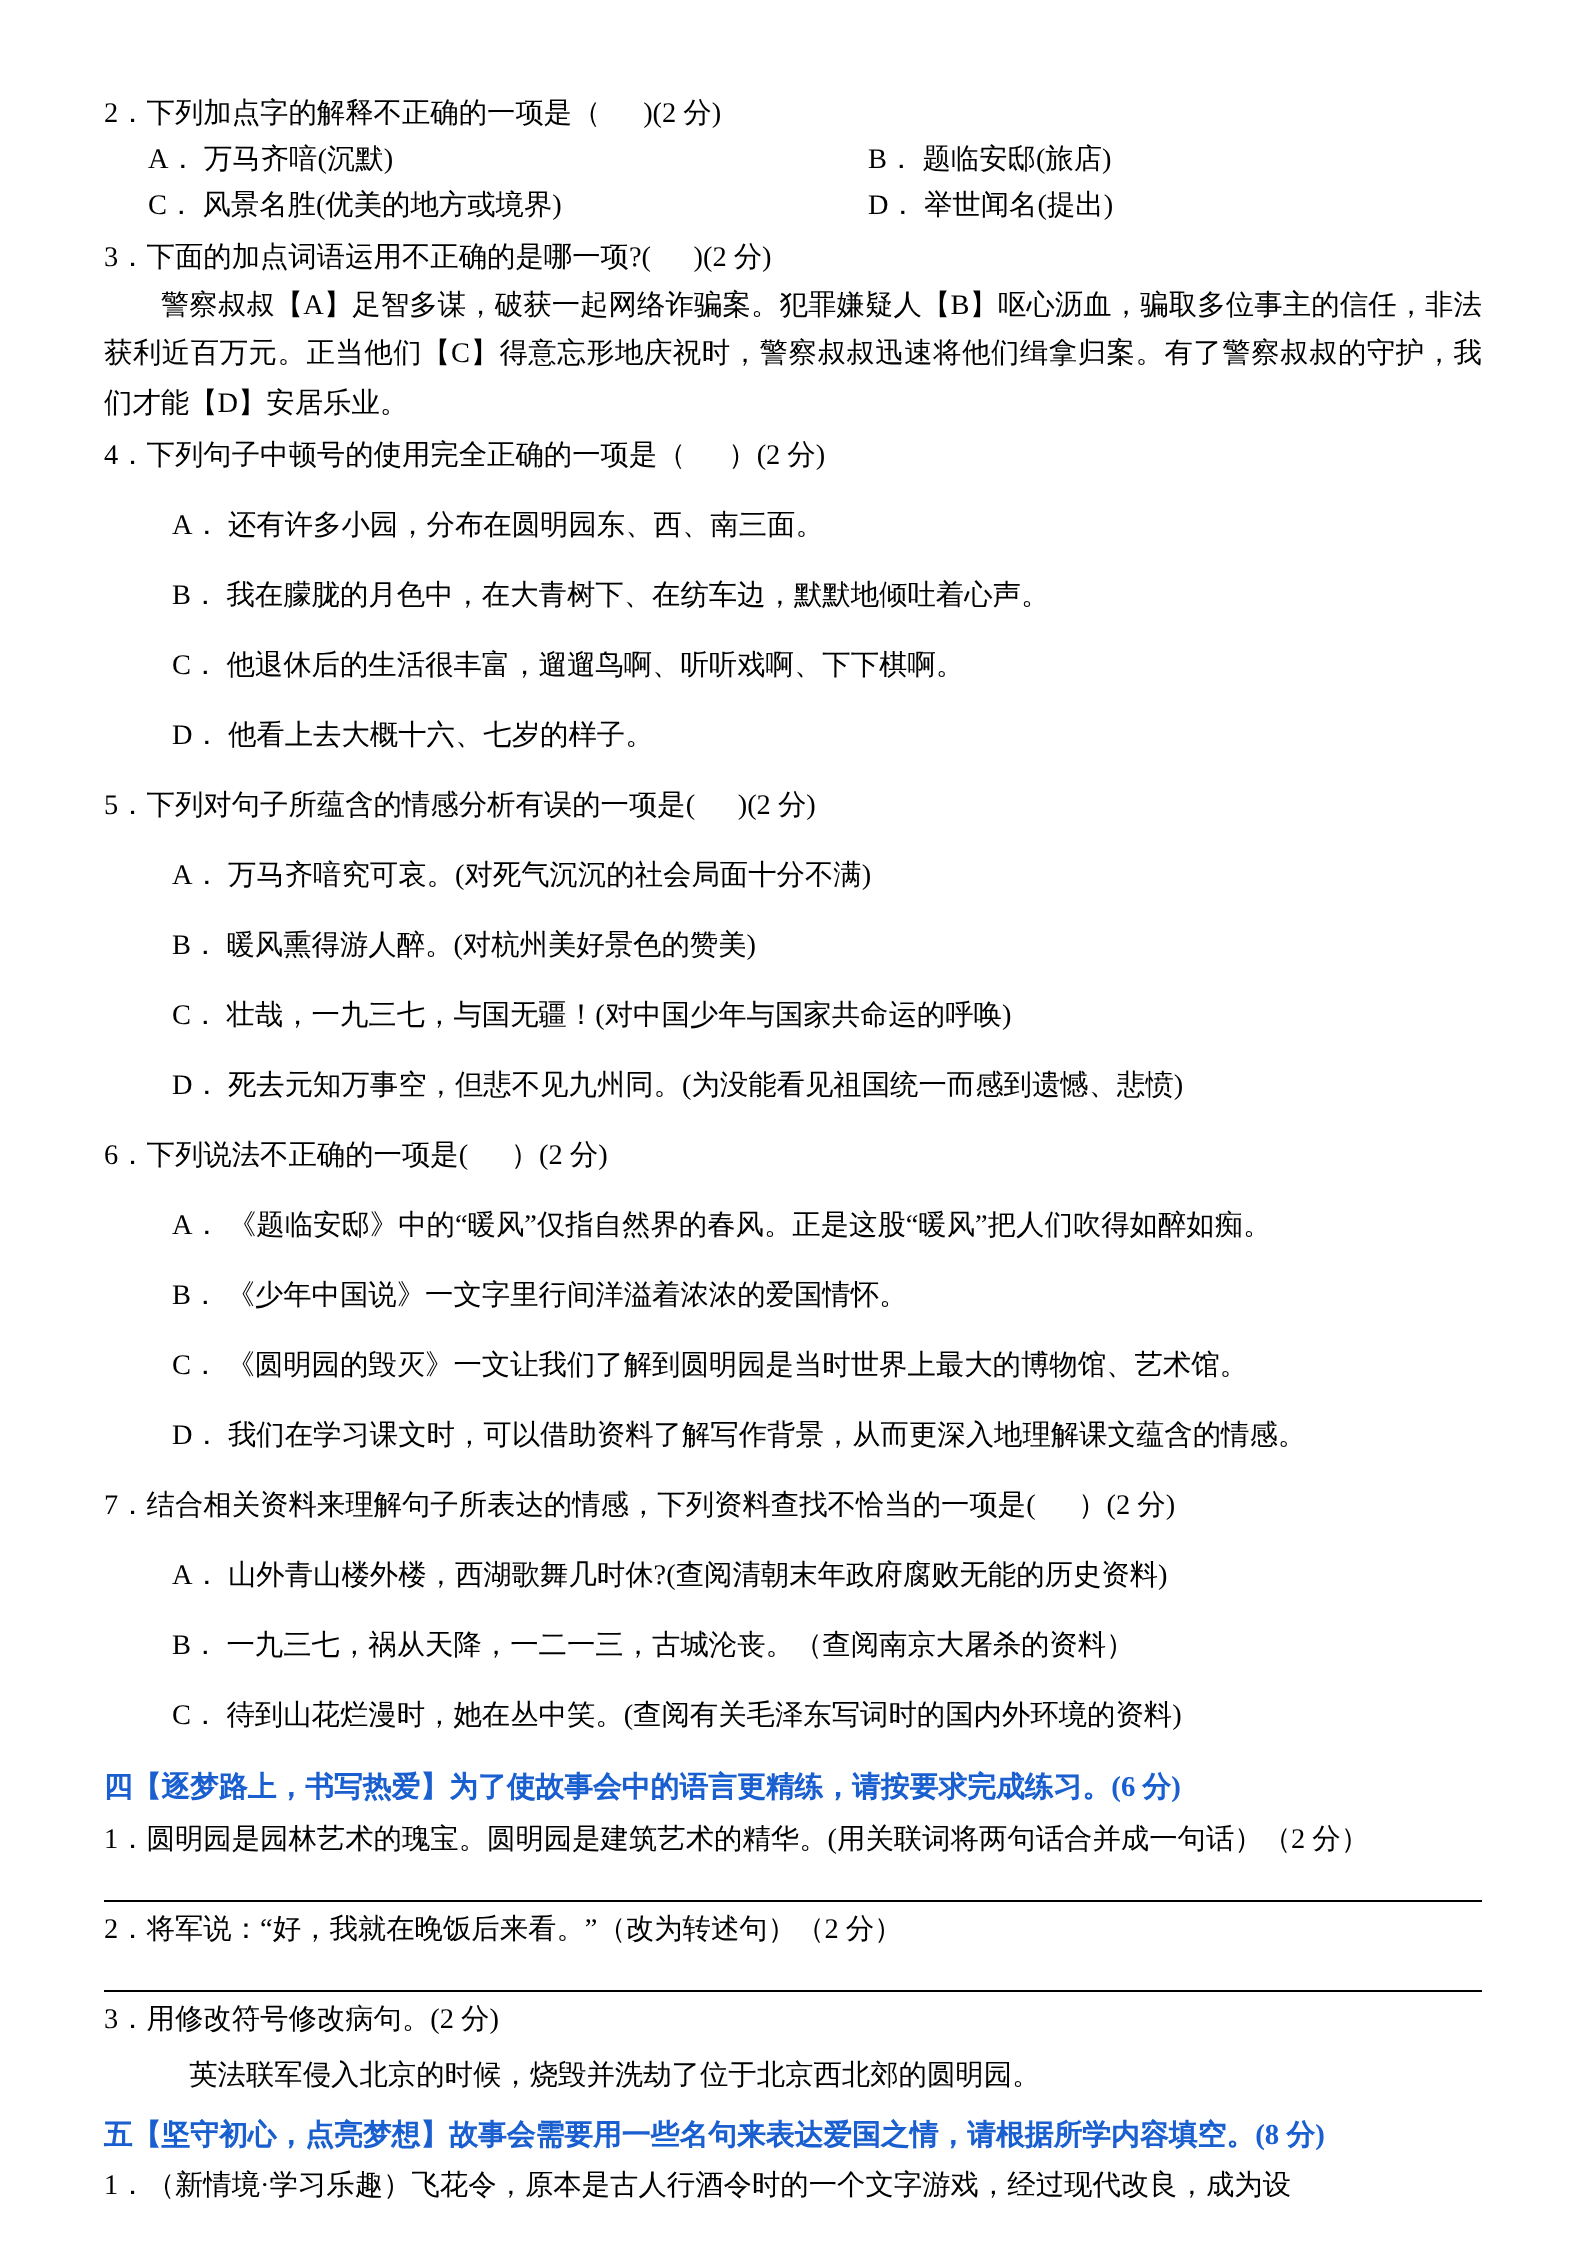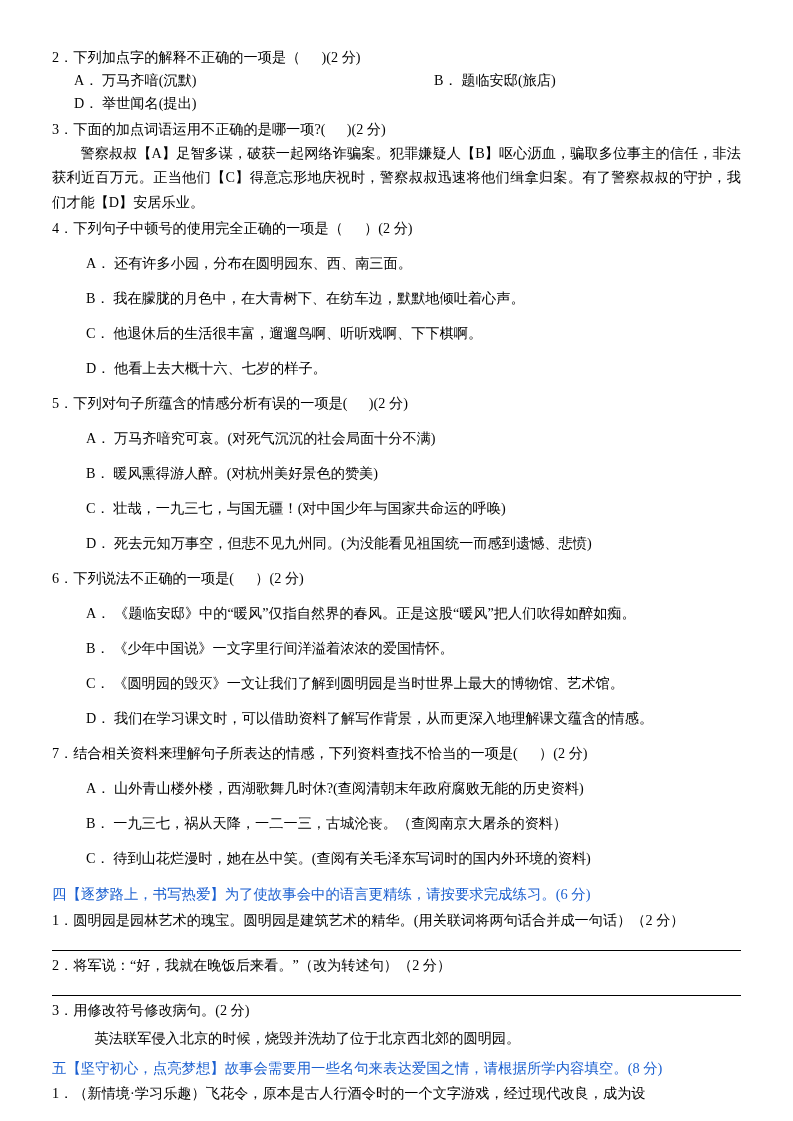--- a/index.html
+++ b/index.html
@@ -44,21 +44,21 @@
   .two-col > div:first-child { width: 360px; }
   .para {
     font-size: 14.2px;
     line-height: 1.72;
     text-indent: 2em;
     margin: 0;
     text-align: justify;
   }
   .section-head {
     color: #1a5fd0;
-    font-weight: normal;
+    font-weight: bold;
     font-size: 14.4px;
     line-height: 1.7;
     margin: 6px 0 2px 0;
   }
   .blank-line {
     border-bottom: 1px solid #000;
     height: 17px;
     margin: 1px 0 3px 0;
   }
   .indent-para {
@@ -75,20 +75,21 @@
 
 <div class="page">
 
   <div>
     <p class="q-stem">2．下列加点字的解释不正确的一项是（      )(2 分)</p>
     <div class="two-col">
       <div>A． 万马齐喑(沉默)</div>
       <div>B． 题临安邸(旅店)</div>
     </div>
     <div class="two-col">
+      <div>C． 风景名胜(优美的地方或境界)</div>
       <div>D． 举世闻名(提出)</div>
     </div>
   </div>
 
   <div class="sp-top-3">
     <p class="q-stem">3．下面的加点词语运用不正确的是哪一项?(      )(2 分)</p>
     <p class="para">警察叔叔【A】足智多谋，破获一起网络诈骗案。犯罪嫌疑人【B】呕心沥血，骗取多位事主的信任，非法获利近百万元。正当他们【C】得意忘形地庆祝时，警察叔叔迅速将他们缉拿归案。有了警察叔叔的守护，我们才能【D】安居乐业。</p>
   </div>
 
   <div class="sp-top-3">

